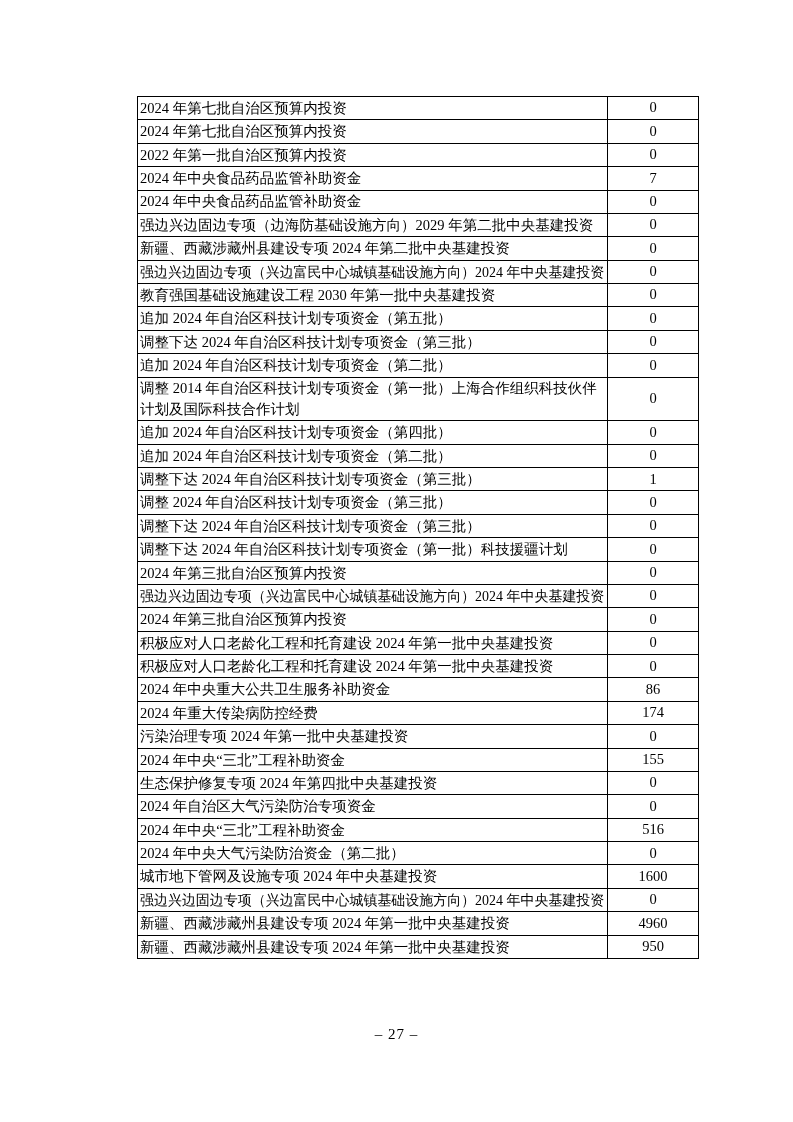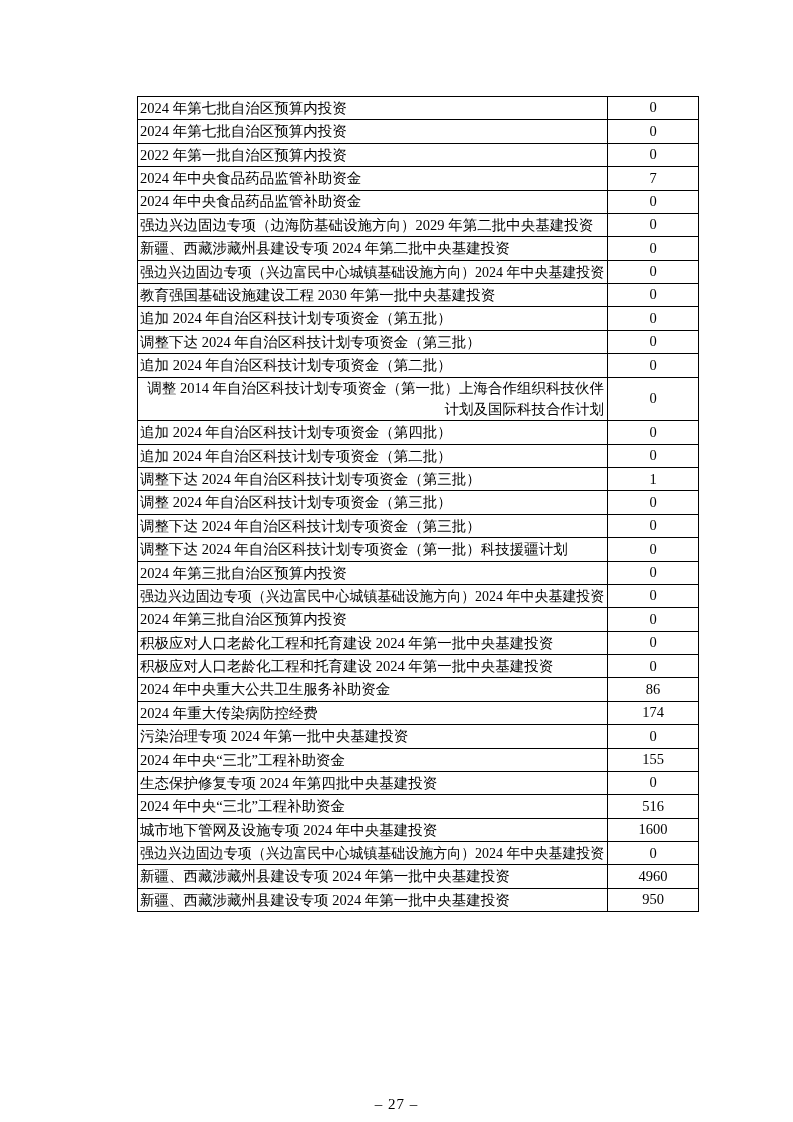--- a/index.html
+++ b/index.html
@@ -45,25 +45,24 @@
   .lbl {
     display: inline-block;
     white-space: nowrap;
     transform-origin: 0 50%;
     vertical-align: middle;
     max-width: none;
   }
   .lbl.wrap {
     white-space: normal;
     width: 464px;
-    text-align: right;
   }
   .page-number {
     position: absolute;
-    left: 0; top: 1096px;
+    left: 0; top: 1026px;
     width: 793px;
     text-align: center;
     font-size: 15px;
     letter-spacing: 1px;
   }
 </style>
 </head>
 <body>
 
 <div class="page">
@@ -179,22 +178,30 @@
         </tr>
         <tr>
           <td class="c1"><span class="lbl">2024 年中央“三北”工程补助资金</span></td>
           <td class="c2">155</td>
         </tr>
         <tr>
           <td class="c1"><span class="lbl">生态保护修复专项 2024 年第四批中央基建投资</span></td>
           <td class="c2">0</td>
         </tr>
         <tr>
+          <td class="c1"><span class="lbl">2024 年自治区大气污染防治专项资金</span></td>
+          <td class="c2">0</td>
+        </tr>
+        <tr>
           <td class="c1"><span class="lbl">2024 年中央“三北”工程补助资金</span></td>
           <td class="c2">516</td>
+        </tr>
+        <tr>
+          <td class="c1"><span class="lbl">2024 年中央大气污染防治资金（第二批）</span></td>
+          <td class="c2">0</td>
         </tr>
         <tr>
           <td class="c1"><span class="lbl">城市地下管网及设施专项 2024 年中央基建投资</span></td>
           <td class="c2">1600</td>
         </tr>
         <tr>
           <td class="c1"><span class="lbl" style="transform: scaleX(0.963);">强边兴边固边专项（兴边富民中心城镇基础设施方向）2024 年中央基建投资</span></td>
           <td class="c2">0</td>
         </tr>
         <tr>

